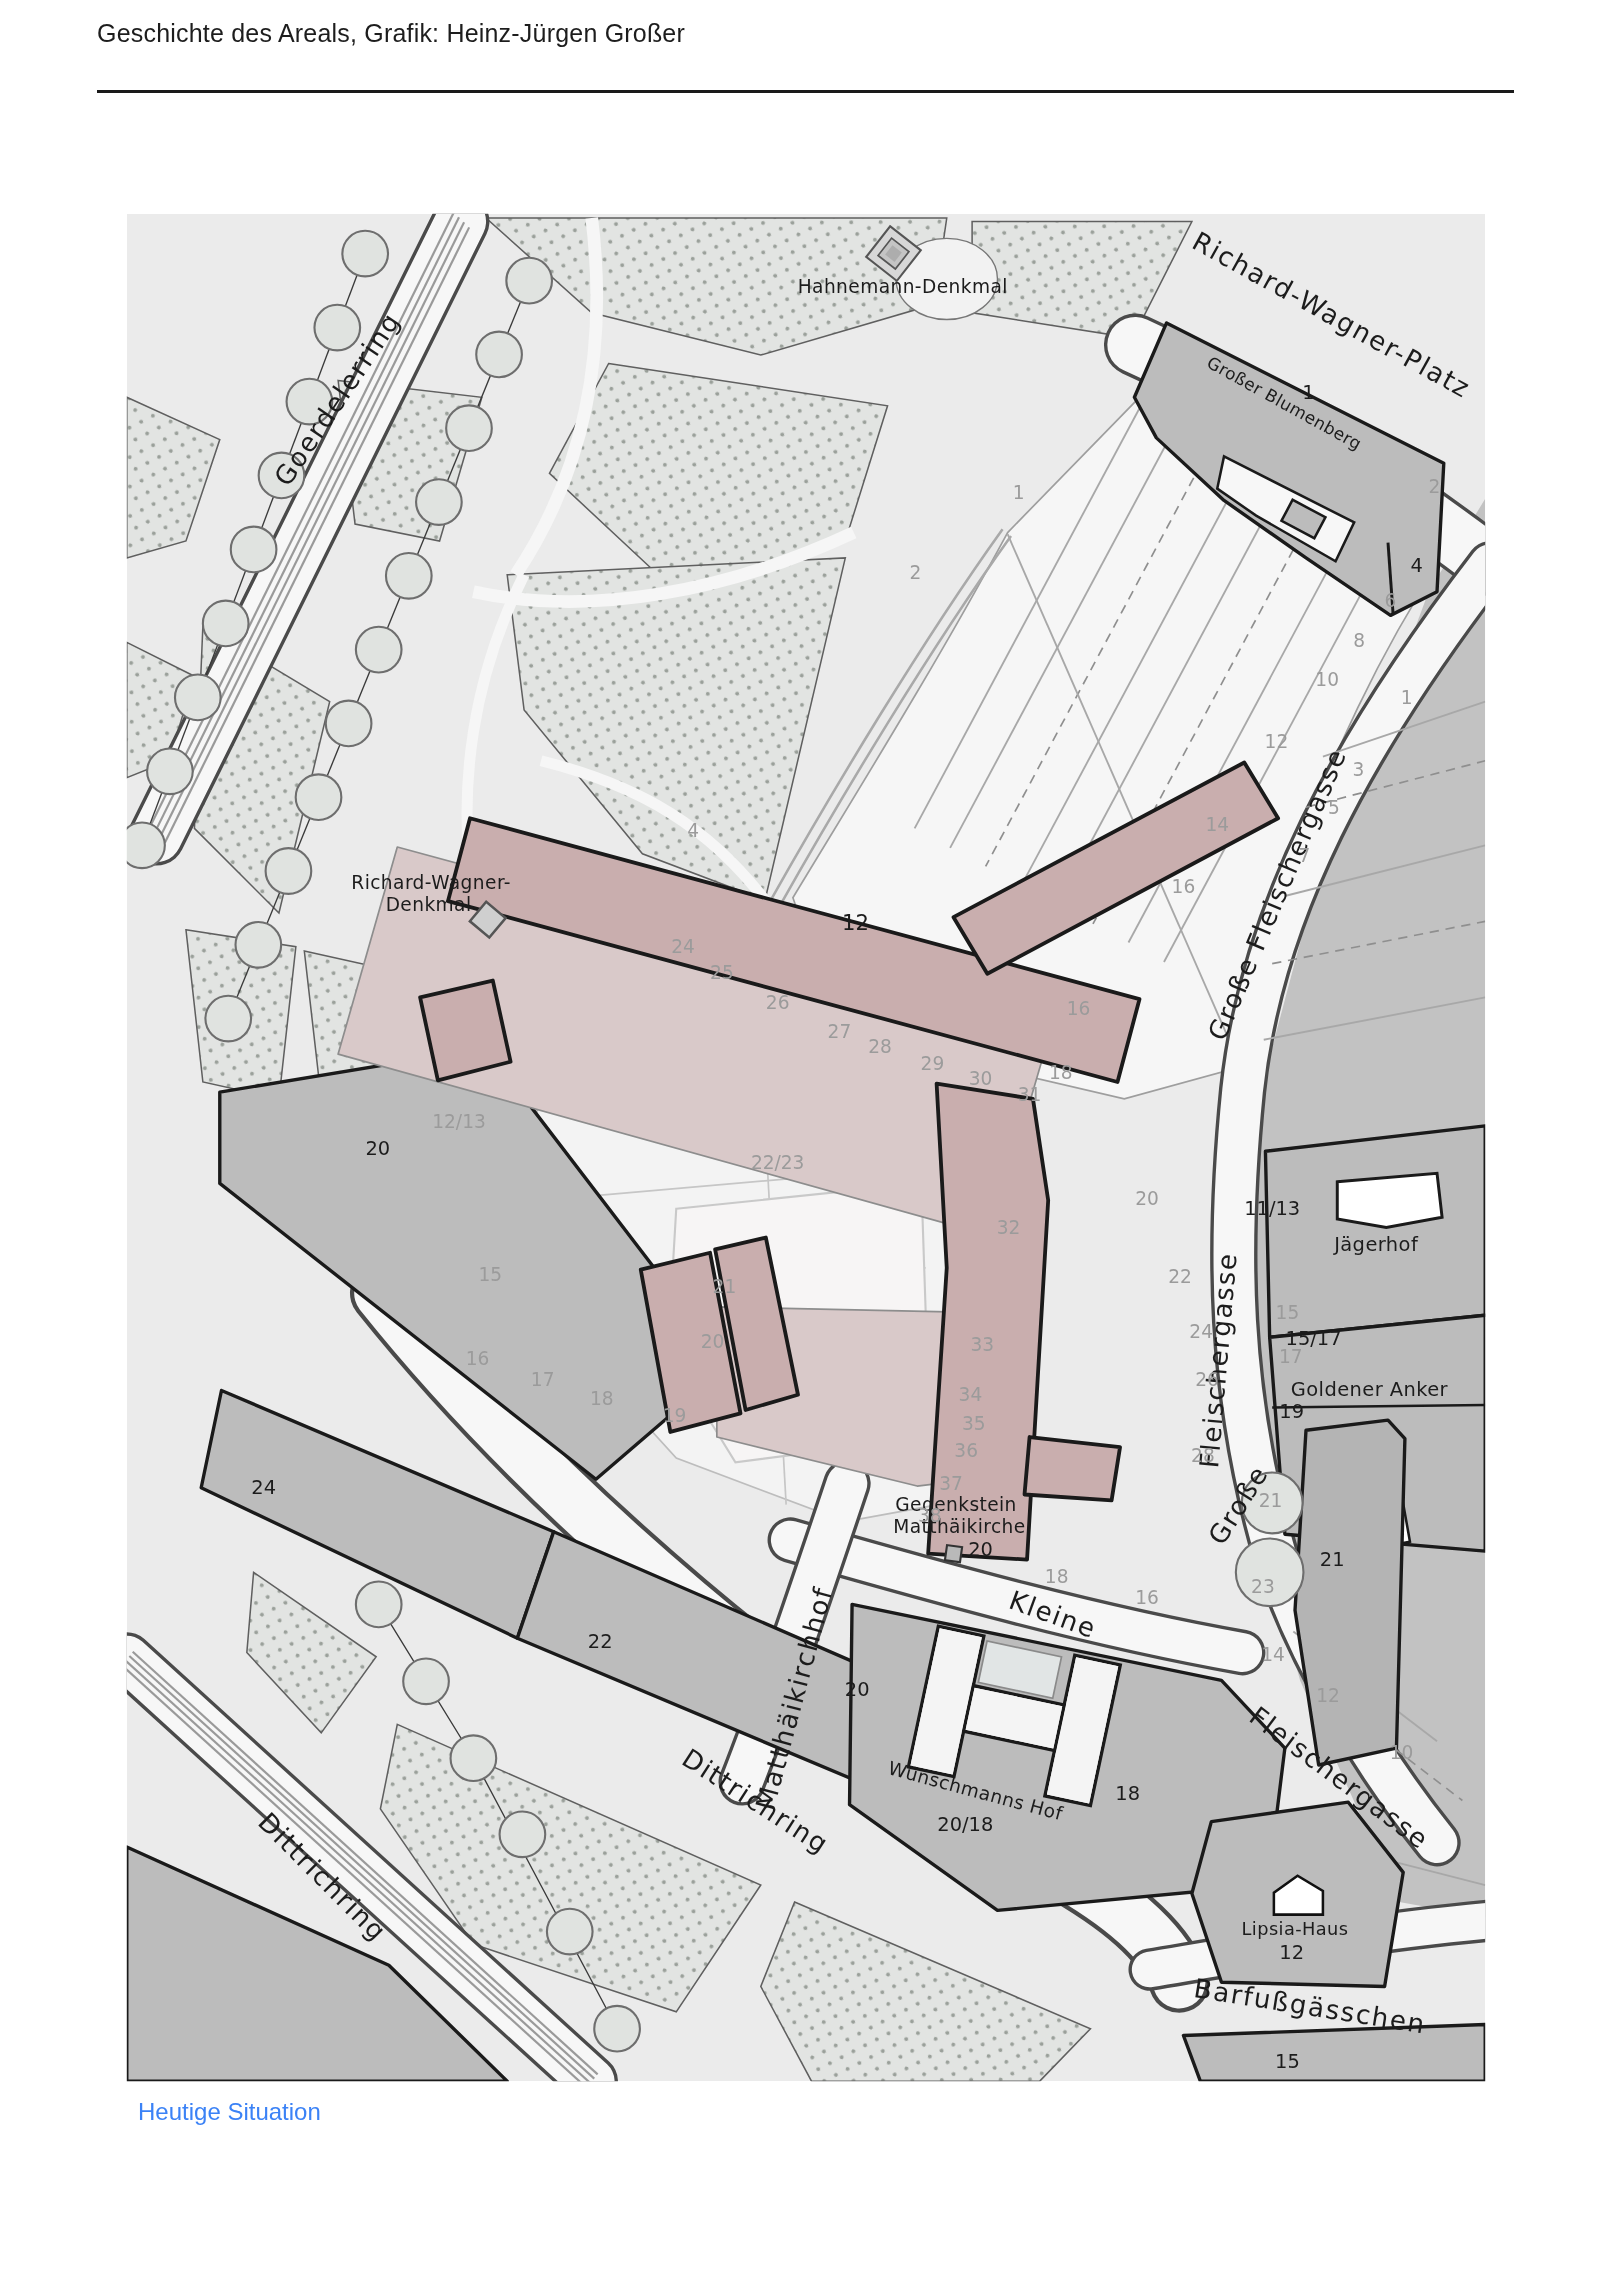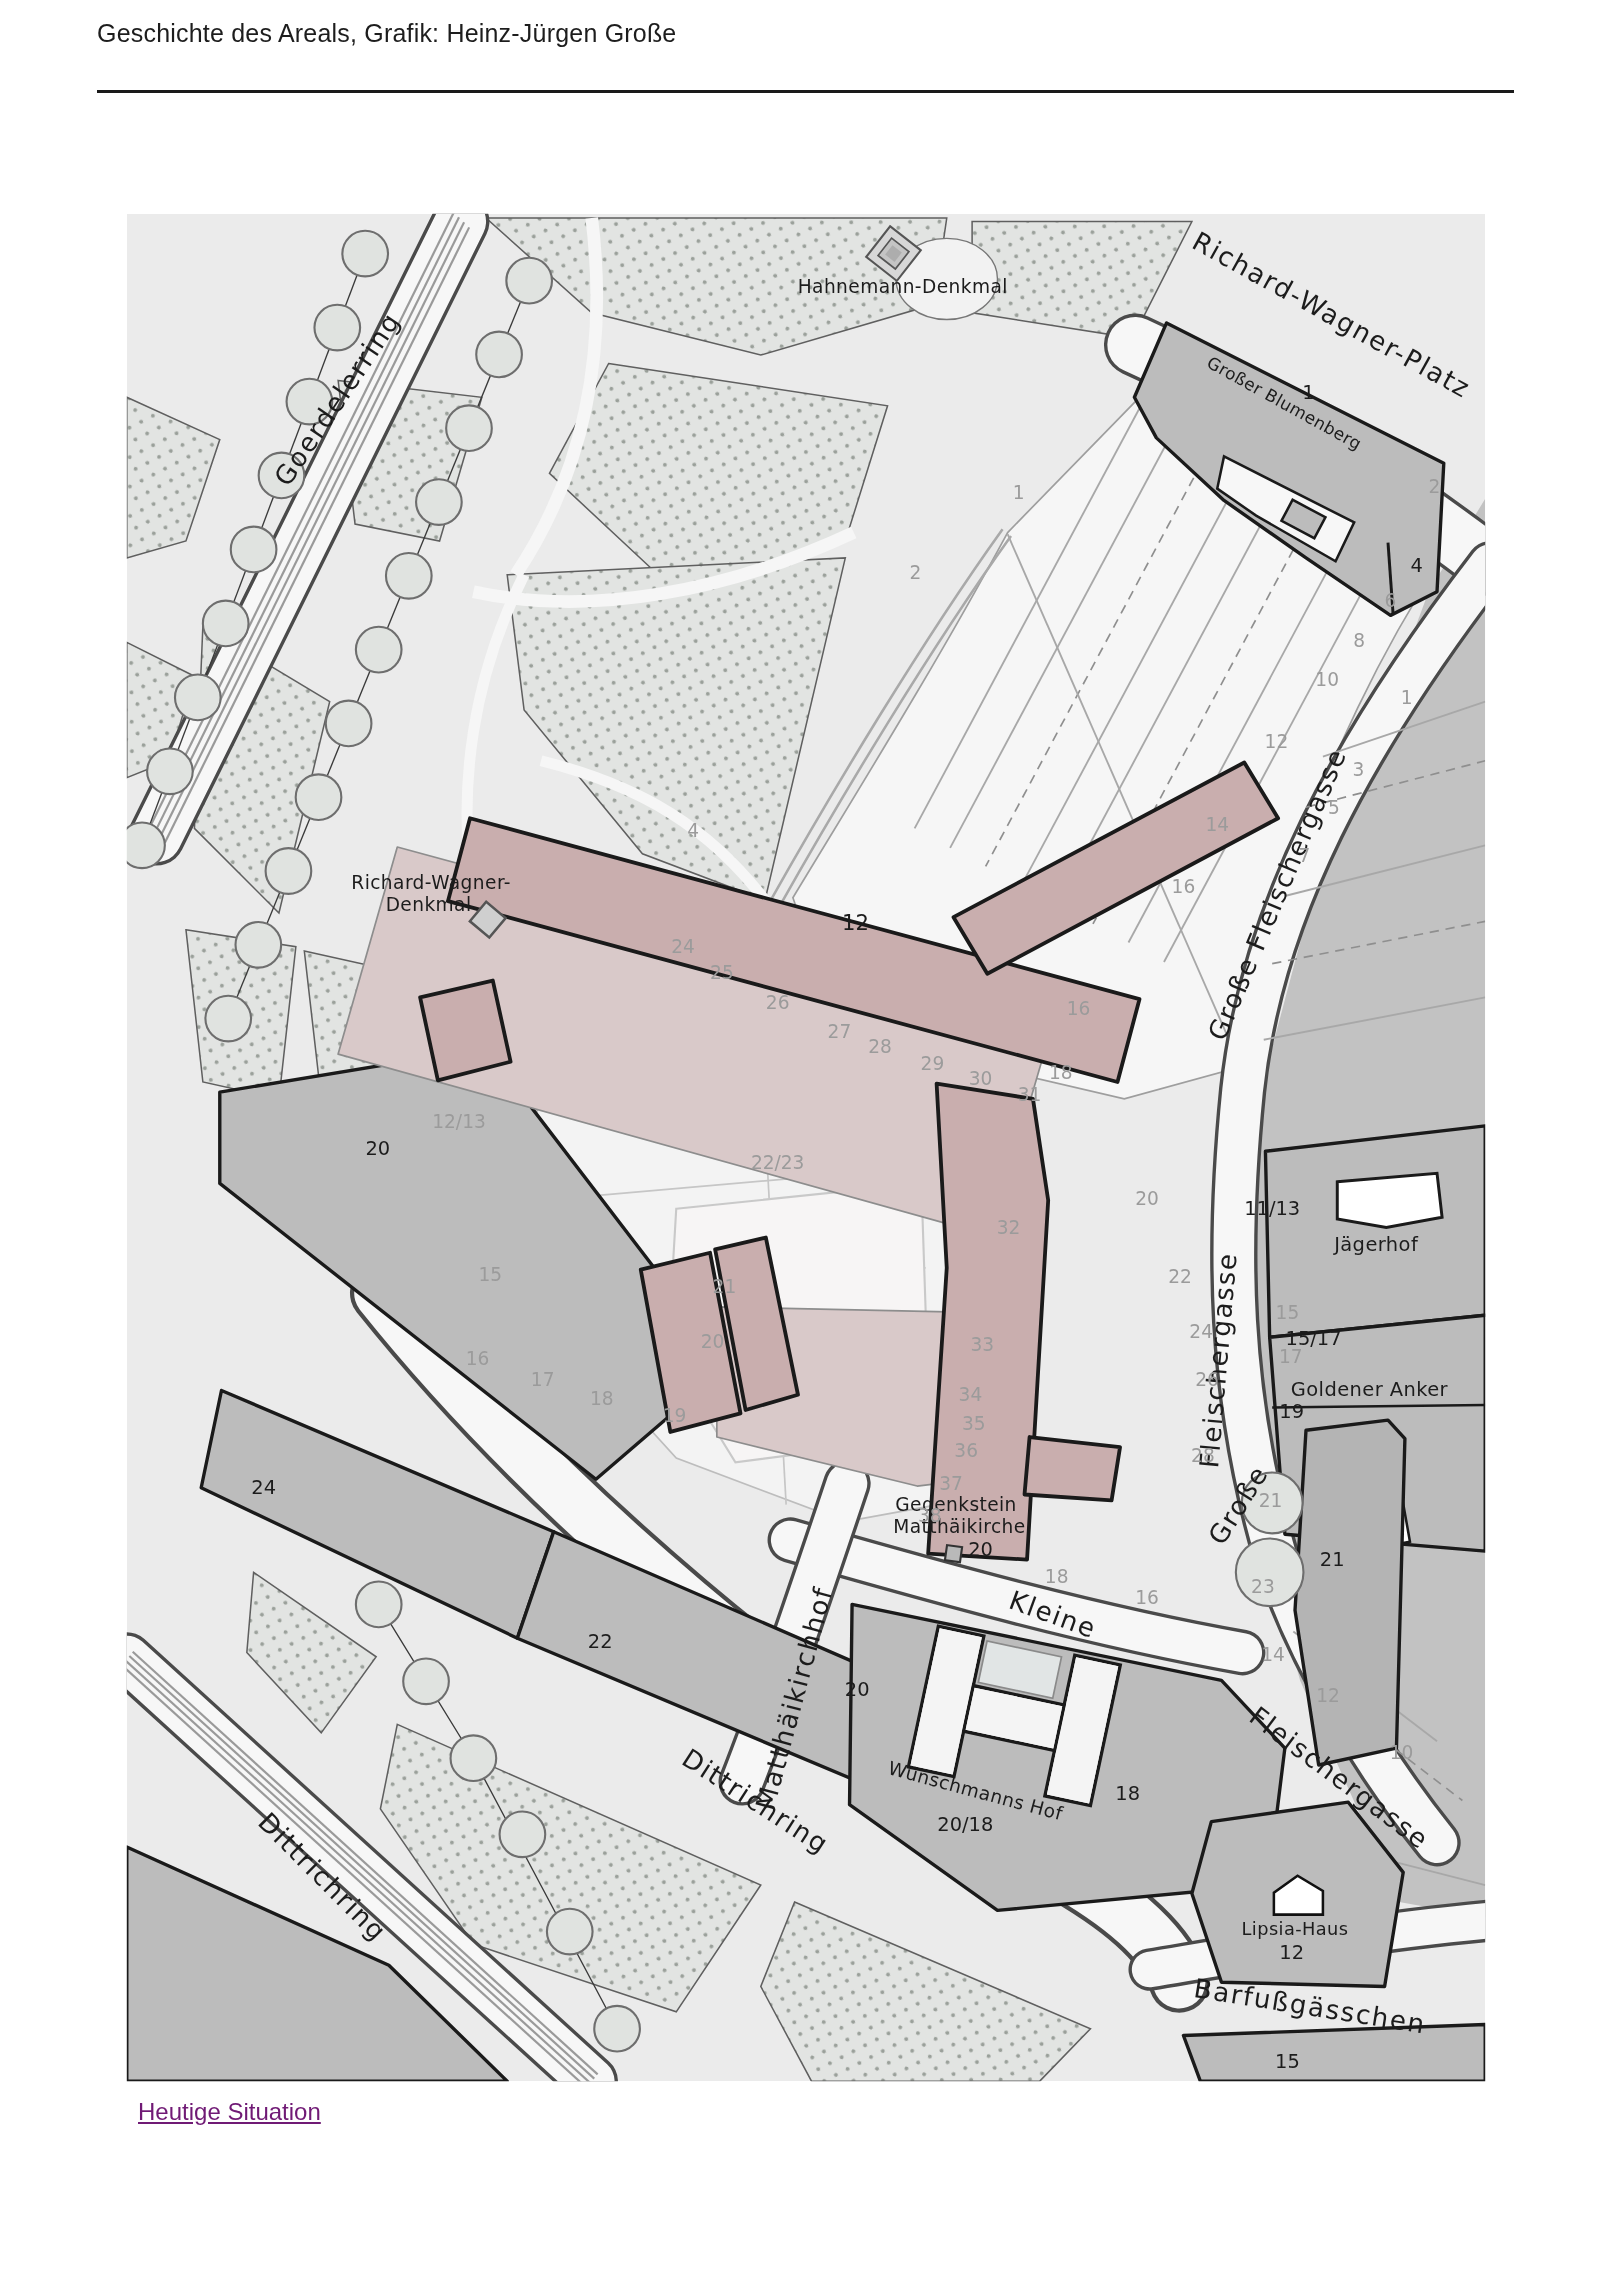--- a/index.html
+++ b/index.html
@@ -1,20 +1,20 @@
 <!DOCTYPE html>
 <html style="--background: #ebebeb; --street: #f7f7f7; --block_white: #f6f6f6; --block_light: #f3f3f3; --building: #bcbcbc; --building_dark: #b4b4b4; --east_base: #c2c2c2; --historic: #c9aeae; --historic_light: #d9c9c9; --park: #e2e4e2; --park_dot: #9aa09a; --tree: #e0e3e0; --outline: #1a1a1a; --label: #1c1c1c; --label_muted: #9b9b9b;font-size:13.5px"><head>
 <meta charset="utf-8">
 <style>
   html,body{margin:0;padding:0;background:#ffffff;width:1623px;height:2295px;overflow:hidden;
             font-family:"Liberation Sans", sans-serif;}
   #page{position:relative;width:1623px;height:2295px;background:#fff;}
   #header-title{position:absolute;left:97px;top:18.6px;font-size:25px;color:#1d1d1d;letter-spacing:0.2px;}
   #header-rule{position:absolute;left:97px;top:90px;width:1417px;height:2.5px;background:#1a1a1a;}
-  #caption{position:absolute;left:138px;top:2098px;font-size:24px;color:#701a75;text-decoration:underline;}
+  #caption{position:absolute;left:138px;top:2098px;font-size:24px;color:#3b82f6;}
   svg text{font-family:"DejaVu Sans", sans-serif;}
   .street-label{fill:var(--label);font-weight:500;letter-spacing:2px;}
   .place-label{fill:var(--label);font-weight:500;letter-spacing:0.5px;}
   .num-black{fill:var(--label);font-weight:500;}
   .num-gray{fill:var(--label_muted);font-weight:500;}
   .lawn{fill:url(#dots);stroke:#5f5f5f;stroke-width:1.8;}
   .street-under{fill:none;stroke:#4a4a4a;stroke-linecap:round;}
   .street-over{fill:none;stroke:var(--street);stroke-linecap:round;}
   .bldg{fill:var(--building);stroke:var(--outline);stroke-width:4;stroke-linejoin:round;}
   .bldg-dark{fill:var(--building_dark);stroke:var(--outline);stroke-width:4;stroke-linejoin:round;}
@@ -24,21 +24,21 @@
   .parcel-light{stroke:#c6c6c6;stroke-width:2;fill:none;}
   .parcel-dash{stroke:#8f8f8f;stroke-width:2;fill:none;stroke-dasharray:11 8;}
   .tram{stroke:#9a9a9a;stroke-width:2.6;fill:none;}
   .tree{fill:var(--tree);stroke:#6e6e6e;stroke-width:2.5;}
   .treeline{stroke:#3a3a3a;stroke-width:1.6;fill:none;}
 </style>
 </head>
 <body>
 
 <div id="page">
-  <div id="header-title">Geschichte des Areals, Grafik: Heinz-Jürgen Große</div>
+  <div id="header-title">Geschichte des Areals, Grafik: Heinz-Jürgen Großer</div>
   <div id="header-rule"></div>
 
   <svg id="map" width="1623" height="2295" viewBox="0 0 1920 2715" xmlns="http://www.w3.org/2000/svg">
     <defs>
       <pattern id="dots" width="22" height="22" patternUnits="userSpaceOnUse" patternTransform="rotate(18)">
         <rect width="22" height="22" fill="#e2e4e2"></rect>
         <circle cx="5" cy="5" r="2.3" fill="#9aa09a"></circle>
         <circle cx="16" cy="16" r="2.3" fill="#9aa09a"></circle>
       </pattern>
       <clipPath id="mapclip">

